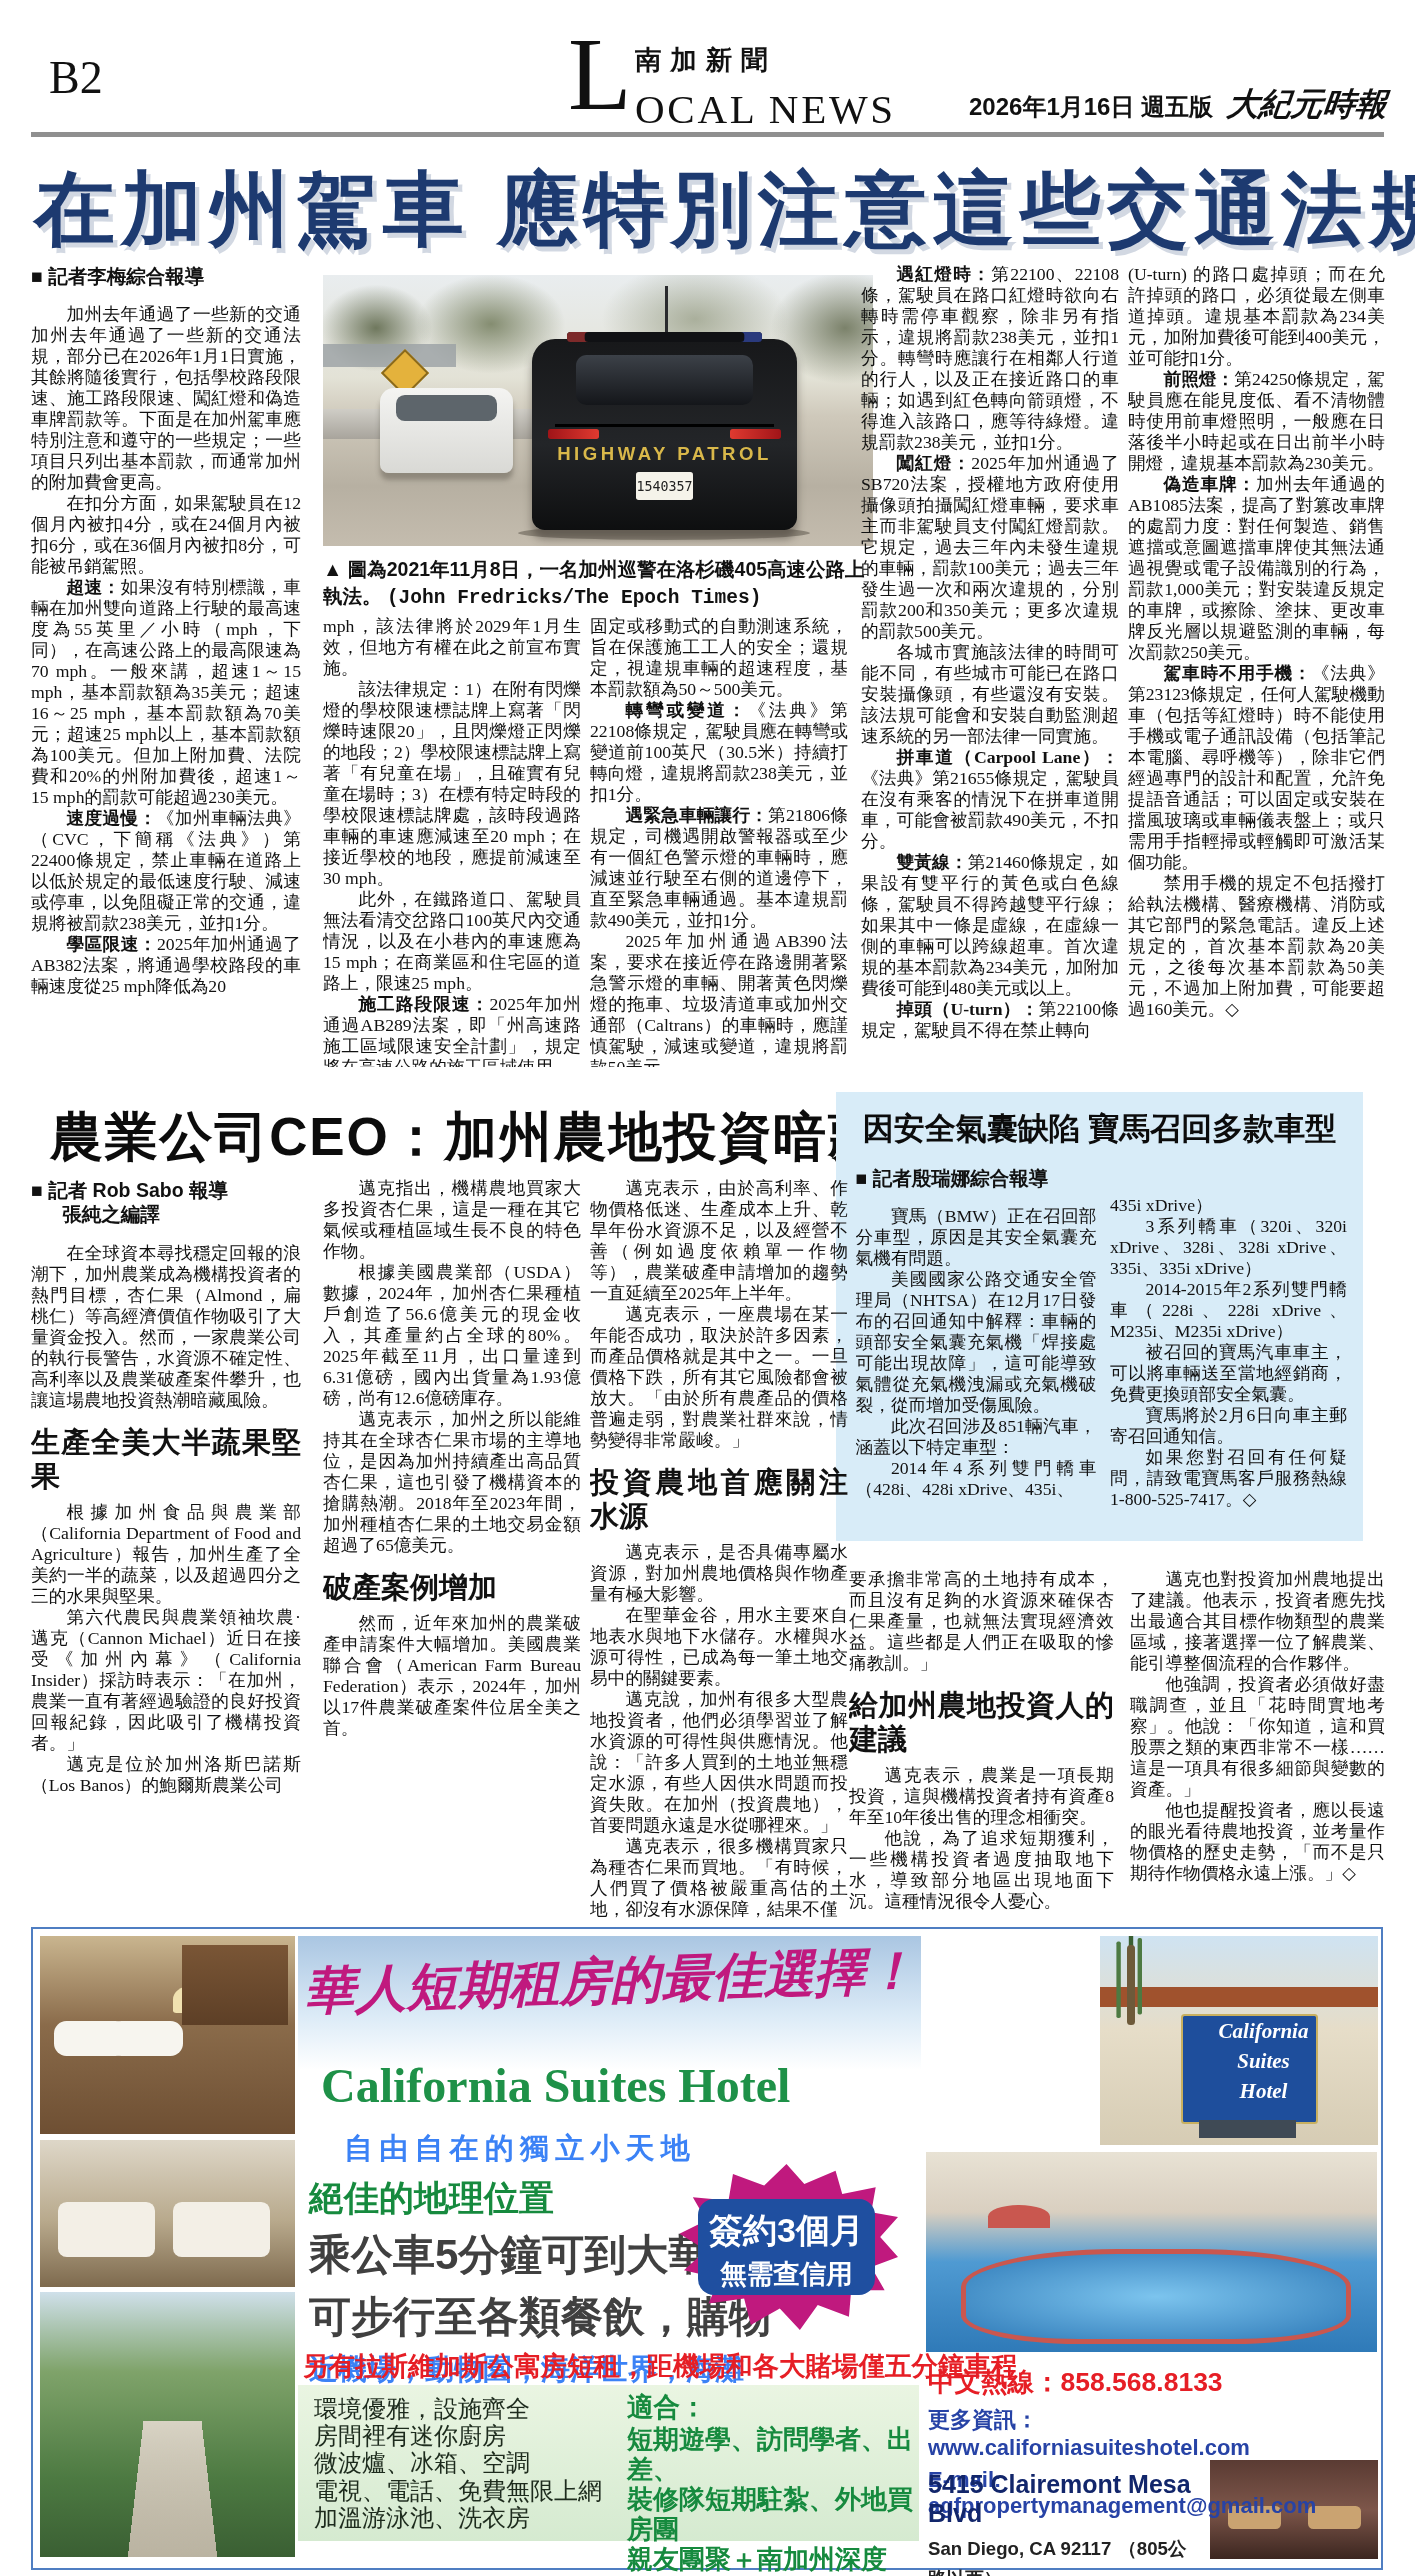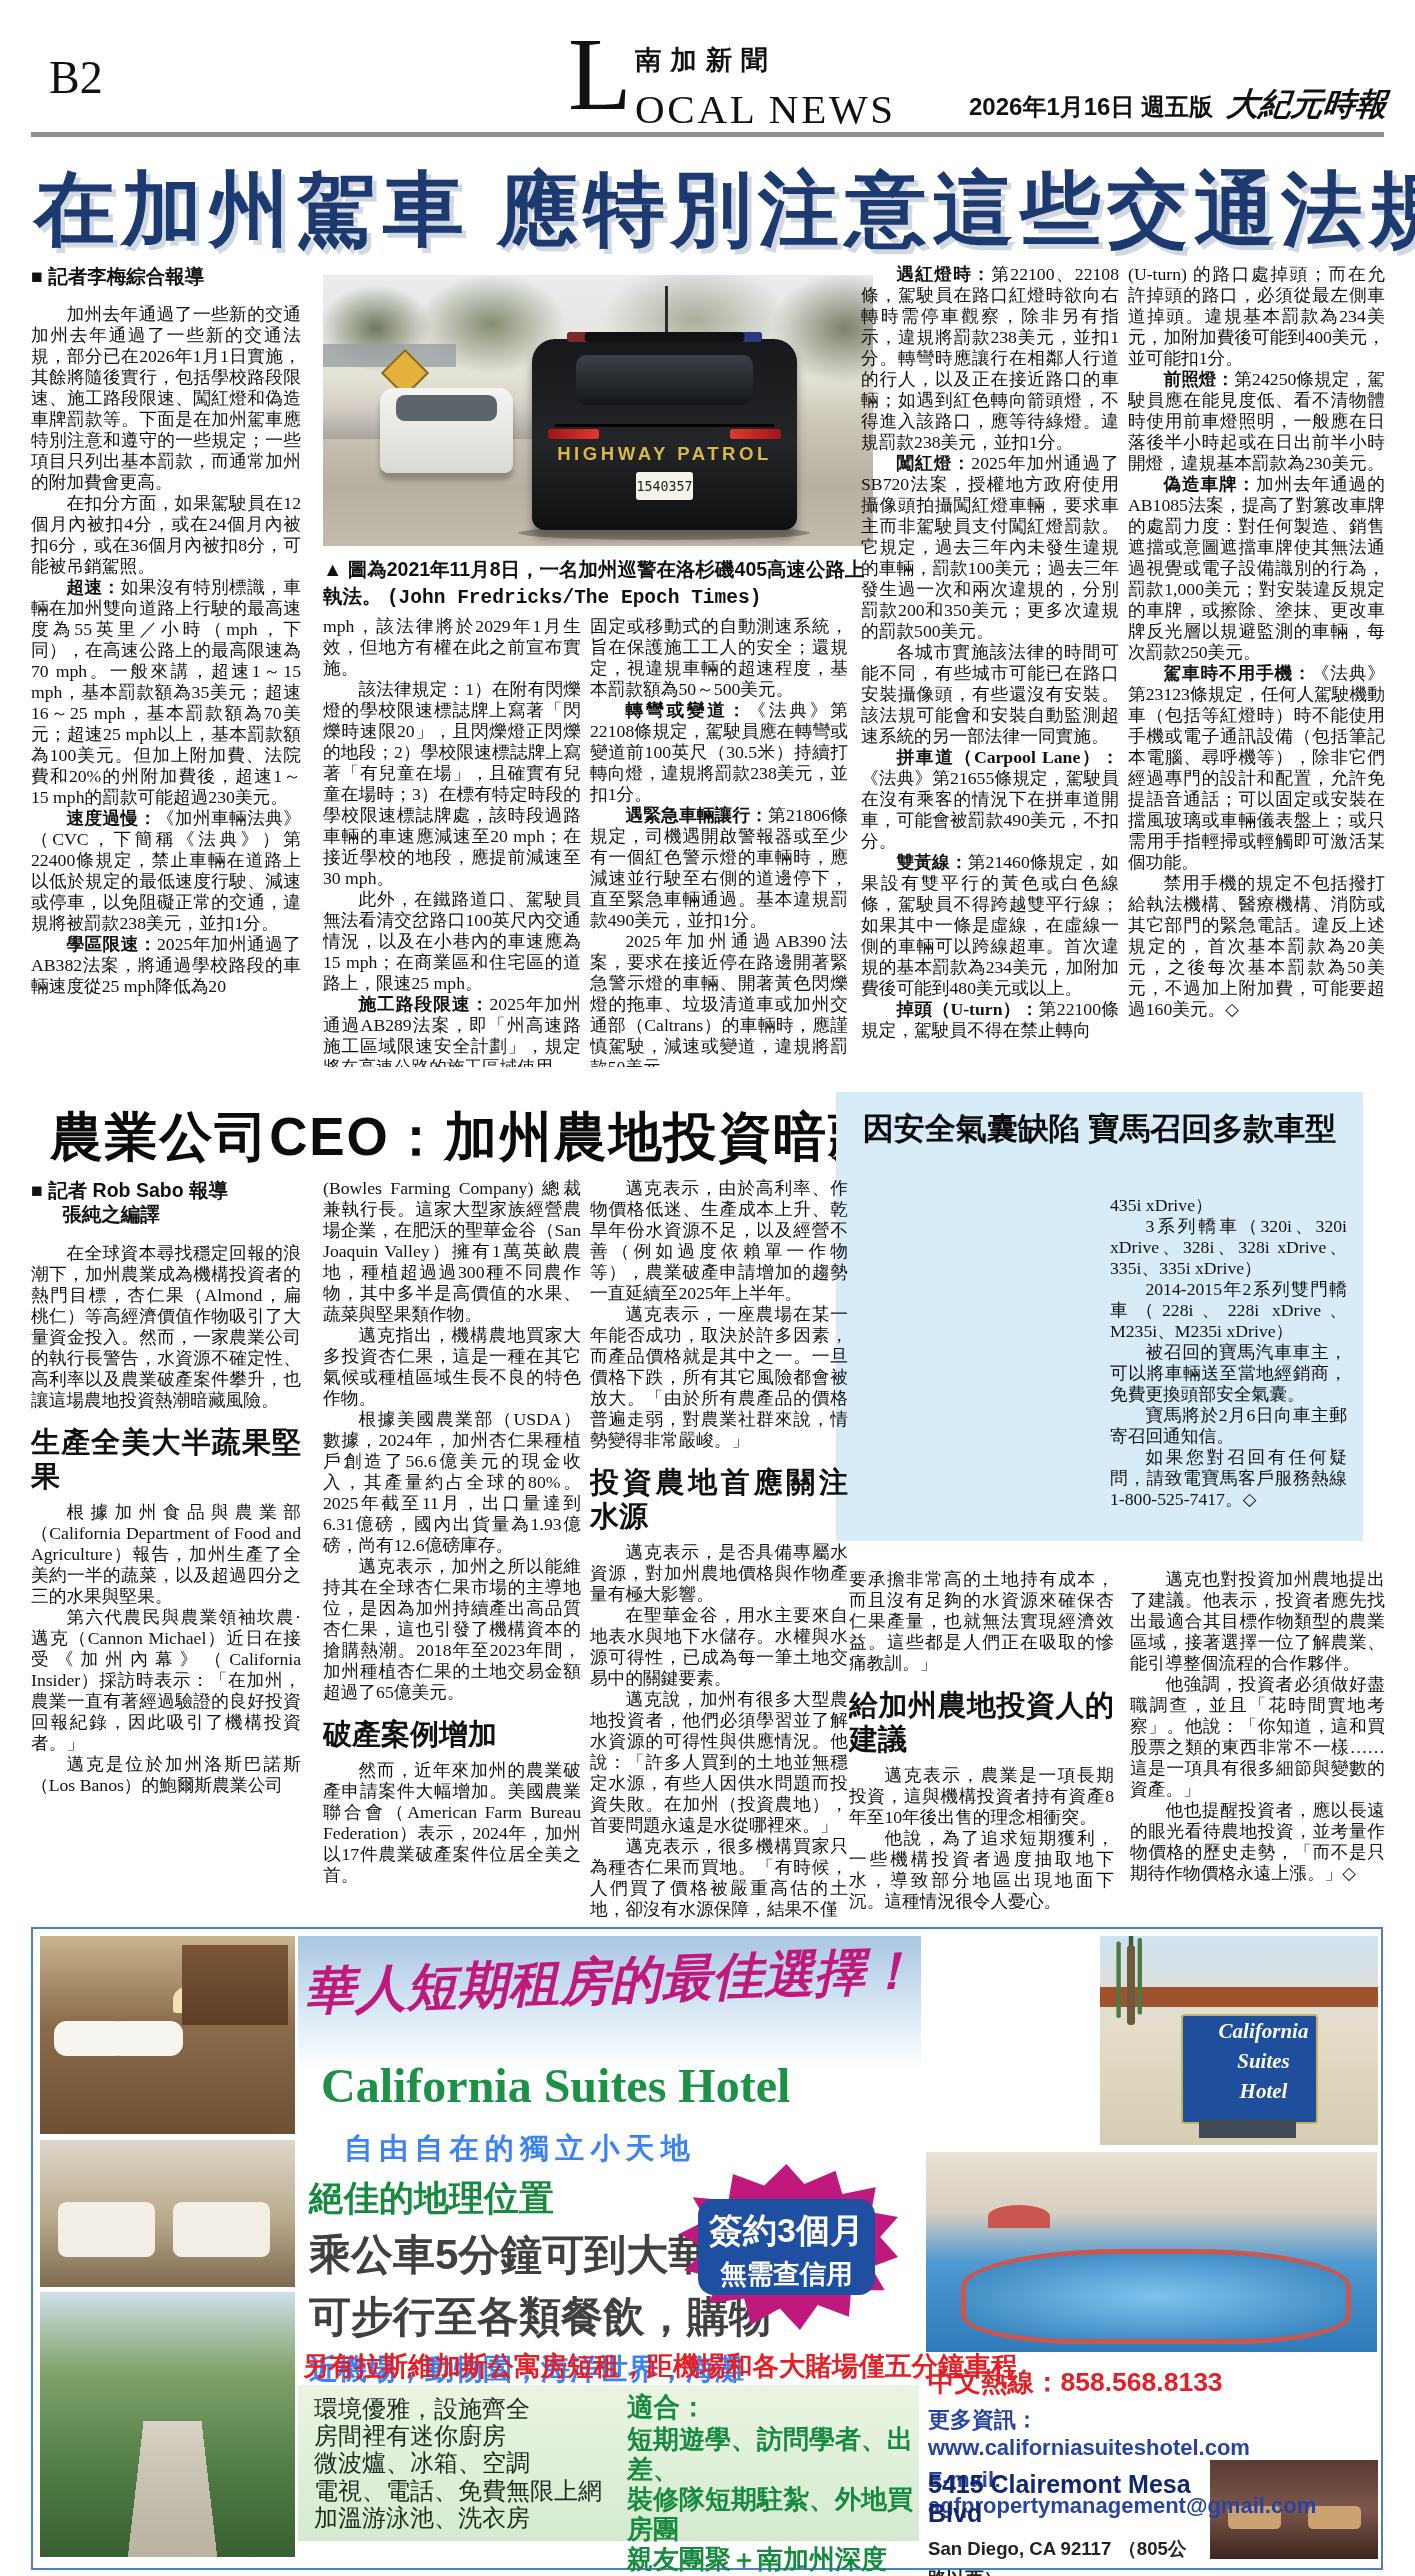--- a/index.html
+++ b/index.html
@@ -198,20 +198,27 @@
       <p class="p"><b>偽造車牌：</b>加州去年通過的AB1085法案，提高了對篡改車牌的處罰力度：對任何製造、銷售遮擋或意圖遮擋車牌使其無法通過視覺或電子設備識別的行為，罰款1,000美元；對安裝違反規定的車牌，或擦除、塗抹、更改車牌反光層以規避監測的車輛，每次罰款250美元。</p>
       <p class="p"><b>駕車時不用手機：</b>《法典》第23123條規定，任何人駕駛機動車（包括等紅燈時）時不能使用手機或電子通訊設備（包括筆記本電腦、尋呼機等），除非它們經過專門的設計和配置，允許免提語音通話；可以固定或安裝在擋風玻璃或車輛儀表盤上；或只需用手指輕掃或輕觸即可激活某個功能。</p>
       <p class="p">禁用手機的規定不包括撥打給執法機構、醫療機構、消防或其它部門的緊急電話。違反上述規定的，首次基本罰款為20美元，之後每次基本罰款為50美元，不過加上附加費，可能要超過160美元。◇</p>
     </div>
 </div>
 
 <div class="headline2">農業公司CEO：加州農地投資暗藏風險</div>
 
 <div id="bmwbox">
   <div class="headline3">因安全氣囊缺陷 寶馬召回多款車型</div>
+  <div class="col" style="left:19.5px;top:74px;width:241px;height:361px;">
+      <p class="by">■ 記者殷瑞娜綜合報導</p>
+      <p class="p">寶馬（BMW）正在召回部分車型，原因是其安全氣囊充氣機有問題。</p>
+      <p class="p">美國國家公路交通安全管理局（NHTSA）在12月17日發布的召回通知中解釋：車輛的頭部安全氣囊充氣機「焊接處可能出現故障」，這可能導致氣體從充氣機洩漏或充氣機破裂，從而增加受傷風險。</p>
+      <p class="p">此次召回涉及851輛汽車，涵蓋以下特定車型：</p>
+      <p class="p">2014年4系列雙門轎車（428i、428i xDrive、435i、</p>
+    </div>
   <div class="col" style="left:274px;top:103px;width:237px;height:333px;">
       <p class="pc">435i xDrive）</p>
       <p class="p">3系列轎車（320i、320i xDrive、328i、328i xDrive、335i、335i xDrive）</p>
       <p class="p">2014-2015年2系列雙門轎車（228i、228i xDrive、M235i、M235i xDrive）</p>
       <p class="p">被召回的寶馬汽車車主，可以將車輛送至當地經銷商，免費更換頭部安全氣囊。</p>
       <p class="p">寶馬將於2月6日向車主郵寄召回通知信。</p>
       <p class="p">如果您對召回有任何疑問，請致電寶馬客戶服務熱線1-800-525-7417。◇</p>
     </div>
 </div>
 
@@ -219,21 +226,20 @@
   <div class="col" style="left:0;top:0;width:270px;height:743px;">
       <p class="by">■ 記者 Rob Sabo 報導</p>
       <p class="by2">張純之編譯</p>
       <p class="p">在全球資本尋找穩定回報的浪潮下，加州農業成為機構投資者的熱門目標，杏仁果（Almond，扁桃仁）等高經濟價值作物吸引了大量資金投入。然而，一家農業公司的執行長警告，水資源不確定性、高利率以及農業破產案件攀升，也讓這場農地投資熱潮暗藏風險。</p>
       <h3 class="h">生產全美大半蔬果堅果</h3>
       <p class="p">根據加州食品與農業部（California Department of Food and Agriculture）報告，加州生產了全美約一半的蔬菜，以及超過四分之三的水果與堅果。</p>
       <p class="p">第六代農民與農業領袖坎農·邁克（Cannon Michael）近日在接受《加州內幕》（California Insider）採訪時表示：「在加州，農業一直有著經過驗證的良好投資回報紀錄，因此吸引了機構投資者。」</p>
       <p class="p">邁克是位於加州洛斯巴諾斯（Los Banos）的鮑爾斯農業公司</p>
     </div>
   <div class="col" style="left:292px;top:0;width:258px;height:743px;">
-      <p class="pc">(Bowles Farming Company) 總裁兼執行長。這家大型家族經營農場企業，在肥沃的聖華金谷（San Joaquin Valley）擁有1萬英畝農地，種植超過過300種不同農作物，其中多半是高價值的水果、蔬菜與堅果類作物。</p>
       <p class="p">邁克指出，機構農地買家大多投資杏仁果，這是一種在其它氣候或種植區域生長不良的特色作物。</p>
       <p class="p">根據美國農業部（USDA）數據，2024年，加州杏仁果種植戶創造了56.6億美元的現金收入，其產量約占全球的80%。2025年截至11月，出口量達到6.31億磅，國內出貨量為1.93億磅，尚有12.6億磅庫存。</p>
       <p class="p">邁克表示，加州之所以能維持其在全球杏仁果市場的主導地位，是因為加州持續產出高品質杏仁果，這也引發了機構資本的搶購熱潮。2018年至2023年間，加州種植杏仁果的土地交易金額超過了65億美元。</p>
       <h3 class="h">破產案例增加</h3>
       <p class="p">然而，近年來加州的農業破產申請案件大幅增加。美國農業聯合會（American Farm Bureau Federation）表示，2024年，加州以17件農業破產案件位居全美之首。</p>
     </div>
   <div class="col" style="left:559px;top:0;width:258px;height:743px;">
       <p class="p">邁克表示，由於高利率、作物價格低迷、生產成本上升、乾旱年份水資源不足，以及經營不善（例如過度依賴單一作物等），農業破產申請增加的趨勢一直延續至2025年上半年。</p>
       <p class="p">邁克表示，一座農場在某一年能否成功，取決於許多因素，而產品價格就是其中之一。一旦價格下跌，所有其它風險都會被放大。「由於所有農產品的價格普遍走弱，對農業社群來說，情勢變得非常嚴峻。」</p>
       <h3 class="h">投資農地首應關注水源</h3>

